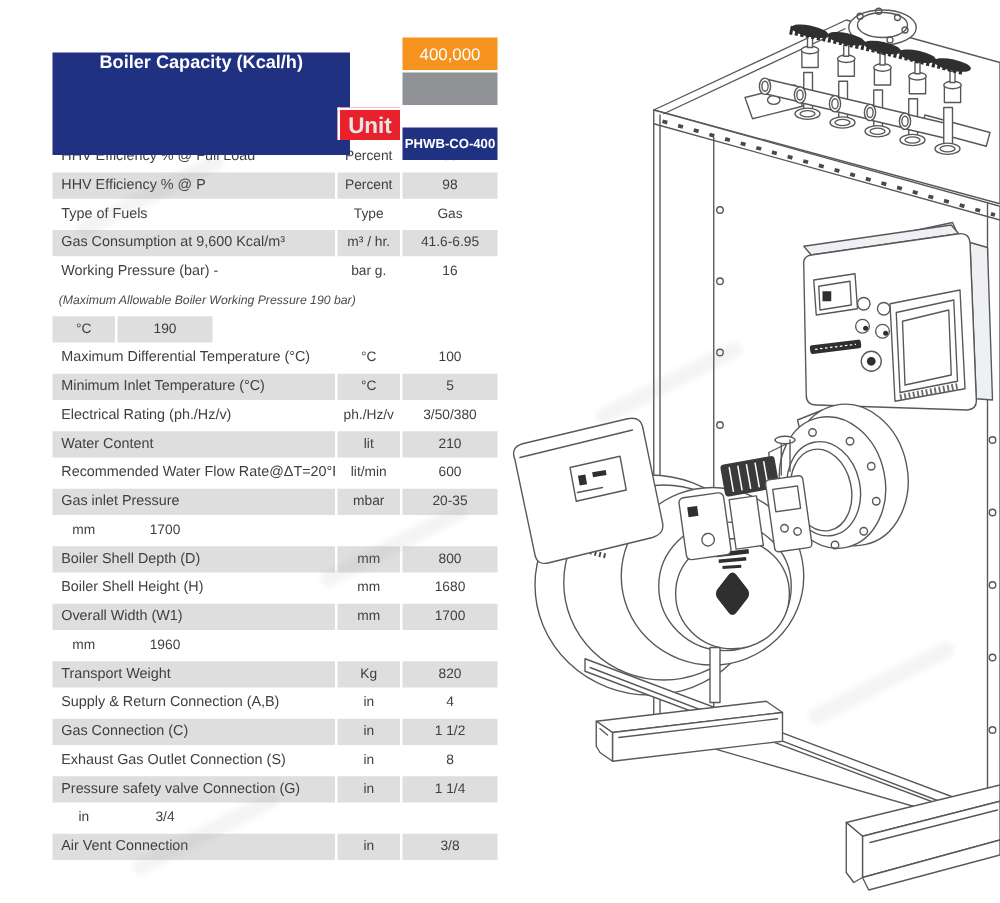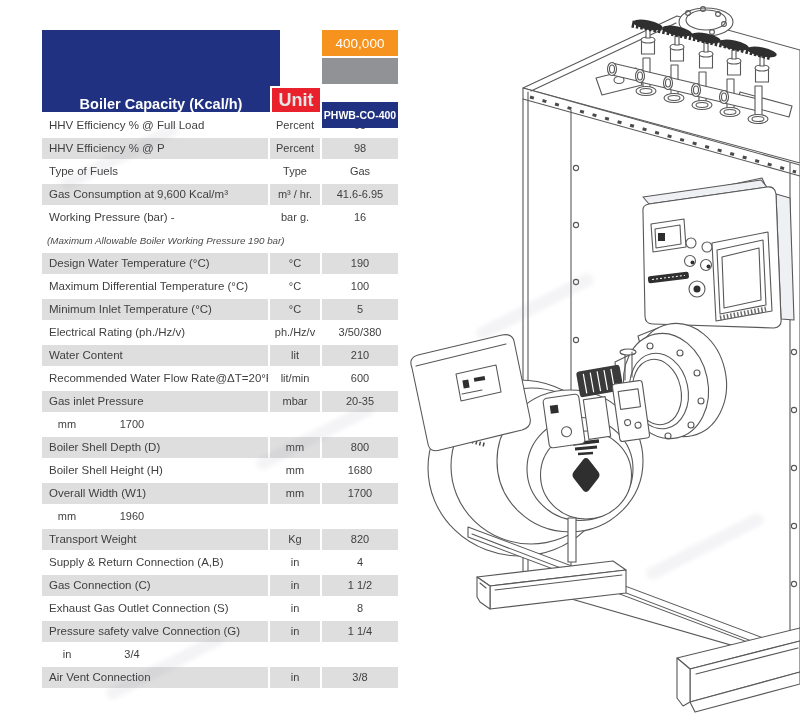--- a/index.html
+++ b/index.html
@@ -4,22 +4,22 @@
 <title>Boiler Specification Sheet</title>
 <style>
   html,body{margin:0;padding:0;background:#fff;}
   body{width:800px;height:722px;position:relative;overflow:hidden;
        font-family:"Liberation Sans","DejaVu Sans",sans-serif;color:#3f3f3f;}
   .stage{position:absolute;inset:0;background:#fff;}
 
   
   .spec-table{position:absolute;left:42px;top:30px;width:356px;}
   .spec-header{position:relative;width:356px;height:82px;}
-  .hdr-blue{position:absolute;left:0;top:0;width:238px;height:82px;
-            background:var(--navy,#1f3180);display:flex;align-items:flex-end;justify-content:center;}
+  .hdr-blue{position:absolute;left:0;top:12px;width:238px;height:82px;
+            background:var(--navy,#1f3180);display:flex;align-items:flex-start;justify-content:center;}
   .hdr-blue span{color:#fff;font-weight:bold;font-size:14.5px;}
   .hdr-orange{position:absolute;left:280px;top:0;width:76px;height:26px;
               background:var(--orange,#f6921e);display:flex;align-items:center;justify-content:center;
               color:#fff;font-size:13.5px;}
   .hdr-grayblock{position:absolute;left:280px;top:28px;width:76px;height:26px;background:var(--gray,#909295);}
   .hdr-unit{position:absolute;left:228px;top:56px;width:50px;height:26px;box-sizing:border-box;
             border-left:2px solid #fff;border-top:2px solid #fff;background:var(--red,#e8212d);
             display:flex;align-items:center;justify-content:center;color:#e5e5e5;font-weight:bold;font-size:18px;}
   .hdr-model{position:absolute;left:280px;top:56px;width:76px;height:26px;background:var(--navy,#1f3180);
              display:flex;align-items:center;justify-content:center;color:#fff;font-weight:bold;font-size:10.5px;margin-top:16px;}
@@ -81,21 +81,20 @@
           <div class="cell unit">m³ / hr.</div>
           <div class="cell value">41.6-6.95</div>
         </div>
         <div class="spec-row plain">
           <div class="cell label">Working Pressure (bar) -</div>
           <div class="cell unit">bar g.</div>
           <div class="cell value">16</div>
         </div>
         <div class="note-row">(Maximum Allowable Boiler Working Pressure 190 bar)</div>
         <div class="spec-row shade">
-          <div class="cell label">Design Water Temperature (°C)</div>
           <div class="cell unit">°C</div>
           <div class="cell value">190</div>
         </div>
         <div class="spec-row plain">
           <div class="cell label">Maximum Differential Temperature (°C)</div>
           <div class="cell unit">°C</div>
           <div class="cell value">100</div>
         </div>
         <div class="spec-row shade">
           <div class="cell label">Minimum Inlet Temperature (°C)</div>

